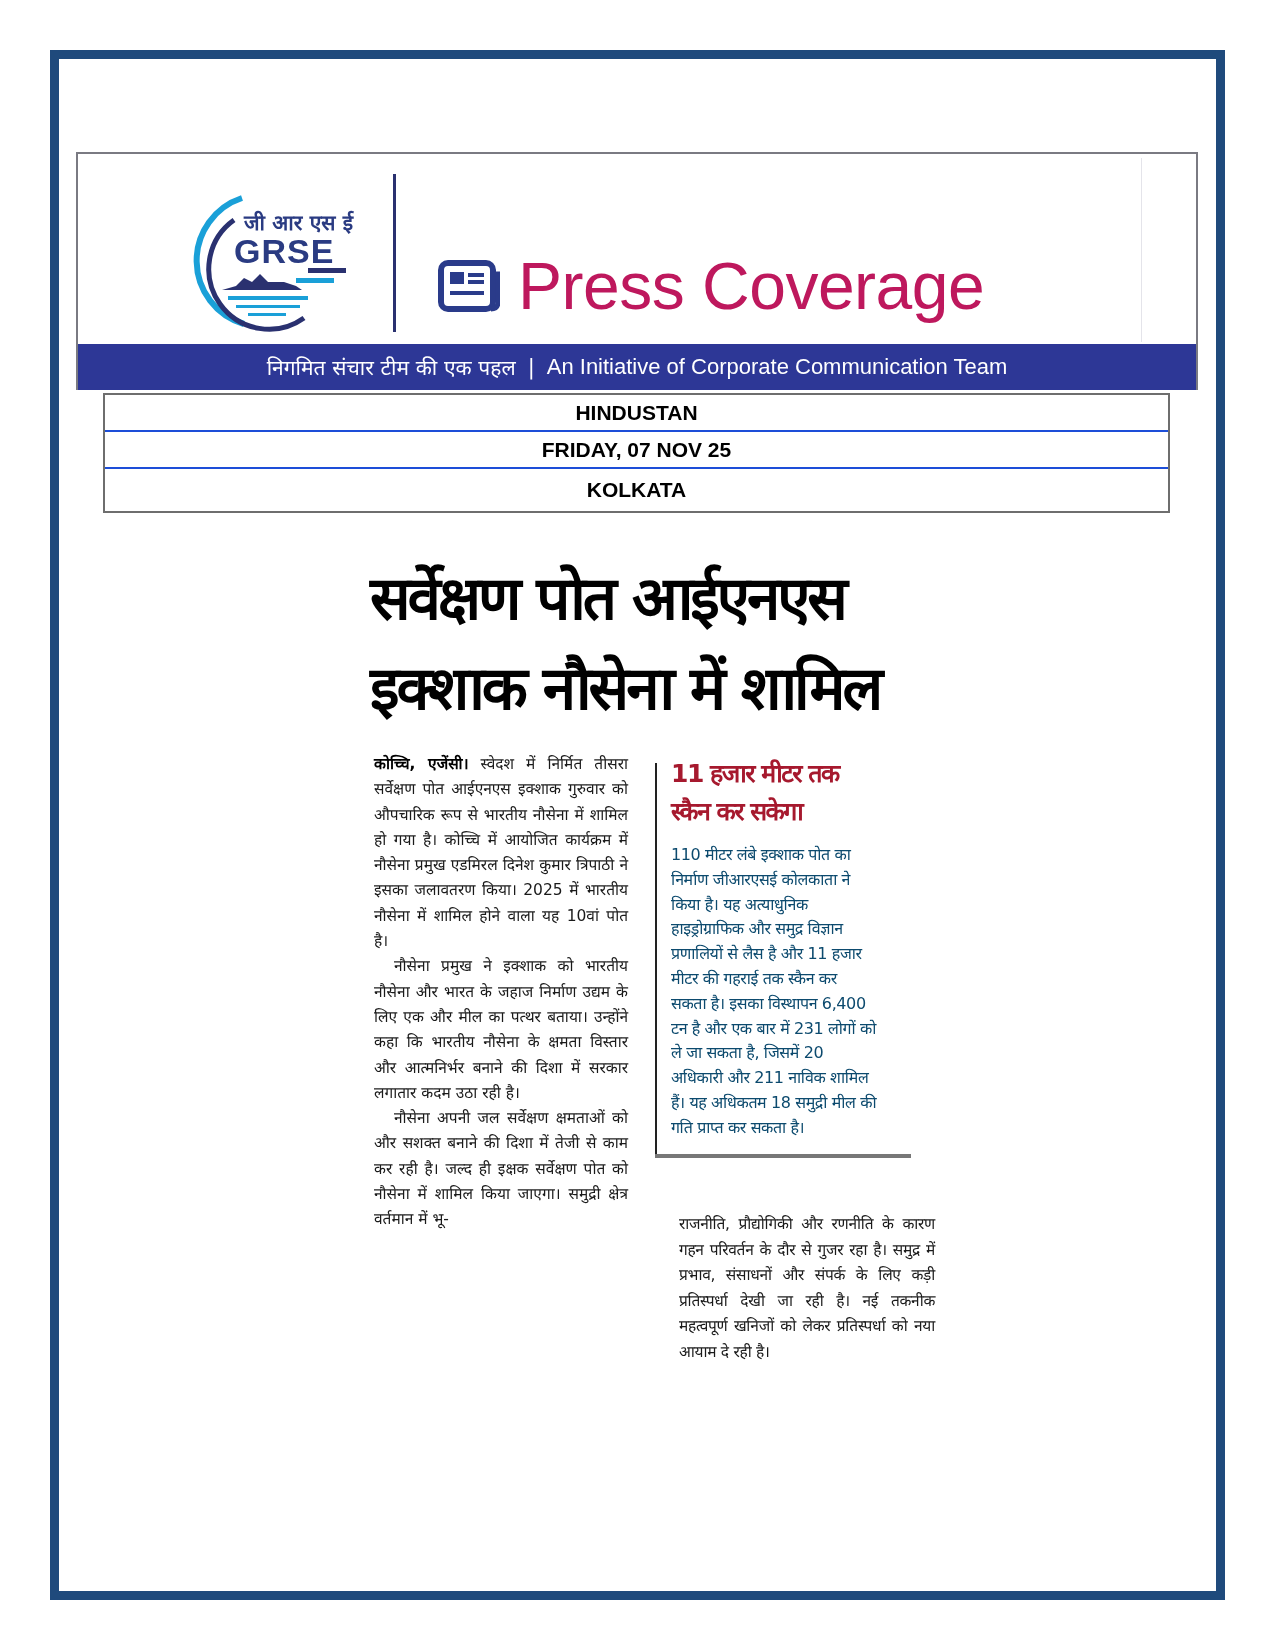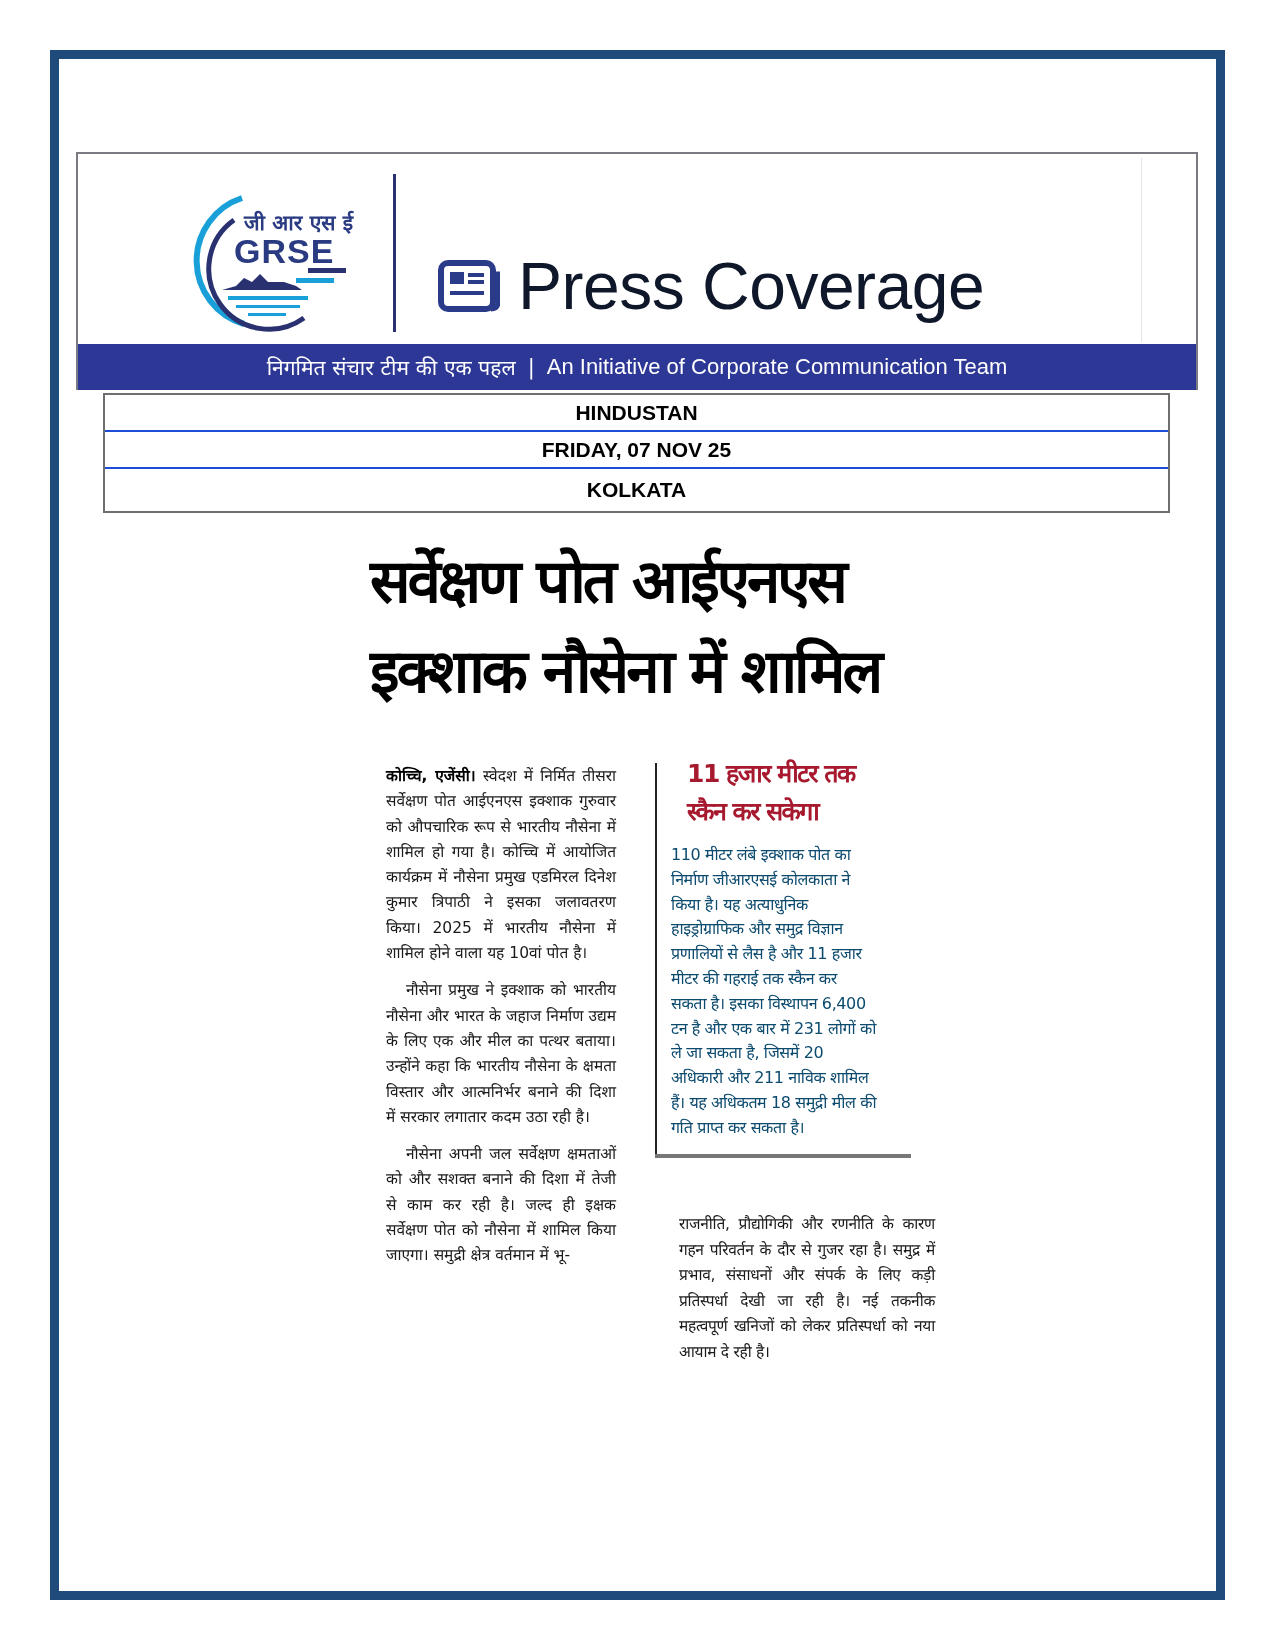--- a/index.html
+++ b/index.html
@@ -16,54 +16,54 @@
     .logo { position: absolute; left: 106px; top: 36px; width: 180px; height: 142px; }
     .logo-hindi { position: absolute; left: 60px; top: 18px; font-size: 21px; font-weight: bold;
                   color: #2a3b82; white-space: nowrap; font-family: "DejaVu Sans", sans-serif; }
     .logo-grse { position: absolute; left: 50px; top: 42px; font-size: 34px; font-weight: bold;
                  color: #2a3b82; letter-spacing: 1px; font-family: "Liberation Sans", sans-serif; }
     .vert-rule { position: absolute; left: 315px; top: 20px; width: 3px; height: 158px; background: #2a3170; }
     .title-hindi { position: absolute; left: 360px; top: 6px; font-size: 64px; color: #2a3b8a;
                    font-family: "DejaVu Serif", serif; white-space: nowrap; letter-spacing: 2px; }
     .title-en-wrap { position: absolute; left: 360px; top: 92px; height: 80px; display: flex; align-items: center; }
     .news-icon { width: 62px; height: 52px; margin-right: 18px; }
-    .title-en { font-size: 66px; color: #0f172a; font-family: "Liberation Sans", sans-serif;
+    .title-en { font-size: 66px; color: #be185d; font-family: "Liberation Sans", sans-serif;
                 white-space: nowrap; letter-spacing: -0.5px; }
     .banner-rightline { position: absolute; left: 1063px; top: 4px; width: 1px; height: 184px; background: #e4e4ea; }
     .banner-band { position: absolute; left: 0; right: 0; top: 190px; height: 46px; background: #2d3796;
                    color: #fff; display: flex; align-items: center; justify-content: center;
                    font-size: 21px; white-space: nowrap; }
     .band-hindi { font-family: "DejaVu Sans", sans-serif; text-align: right; }
     .band-sep { margin: 0 12px; }
     .band-en { font-family: "Liberation Sans", sans-serif; font-size: 22px; }
 
     
     .meta-table { position: absolute; left: 103px; top: 393px; width: 1067px; box-sizing: border-box;
                   border: 2px solid #6e6e6e; }
     .meta-row { height: 35px; display: flex; align-items: center; justify-content: center;
                 font-family: "Liberation Sans", sans-serif; font-weight: bold; font-size: 21px; color: #000;
                 border-bottom: 2px solid #1d4ed8; }
     .meta-row:last-child { border-bottom: none; height: 42px; }
 
     
-    .headline { position: absolute; left: 370px; top: 536px; width: 540px;
+    .headline { position: absolute; left: 370px; top: 553px; width: 540px;
                 font-family: "DejaVu Sans", sans-serif; font-weight: bold; color: #000;
                 font-size: 60px; line-height: 90px; letter-spacing: -3px; white-space: nowrap; }
     .col-left { position: absolute; left: 374px; top: 752px; width: 254px;
                 font-family: "DejaVu Sans", sans-serif; font-size: 15.5px; line-height: 25.3px; color: #1a1a1a;
                 text-align: justify; }
-    .col-left p { margin: 12px; text-indent: 20px; }
+    .col-left p { margin: 0; text-indent: 20px; }
     .col-left p.first { text-indent: 0; }
     .dateline { font-weight: bold; color: #000; }
 
     .divider { position: absolute; left: 655px; top: 763px; width: 2px; height: 392px; background: #222; }
     .sidebar-box { position: absolute; left: 657px; top: 755px; width: 253px; height: 400px; }
     .sidebar-title { position: absolute; left: 14px; top: 0; font-family: "DejaVu Sans", sans-serif;
                      font-weight: bold; color: #a6192e; font-size: 25px; line-height: 38px;
-                     letter-spacing: -1.5px; white-space: nowrap; margin-left: 16px; }
+                     letter-spacing: -1.5px; white-space: nowrap; }
     .sidebar-body { position: absolute; left: 14px; top: 88px; width: 240px;
                     font-family: "DejaVu Sans Mono", monospace; font-family: "DejaVu Sans", sans-serif;
                     font-size: 16px; line-height: 24.8px; color: #0c4a6e; letter-spacing: -0.4px; }
     .sidebar-rule { position: absolute; left: 655px; top: 1154px; width: 256px; height: 4px; background: #777; }
 
     .col-right { position: absolute; left: 655px; top: 1212px; width: 256px;
                  font-family: "DejaVu Sans", sans-serif; font-size: 15.5px; line-height: 25.6px;
                  color: #1a1a1a; text-align: justify; letter-spacing: -0.3px; margin-left: 24px; }
     .col-right p { margin: 0; }
   </style>

